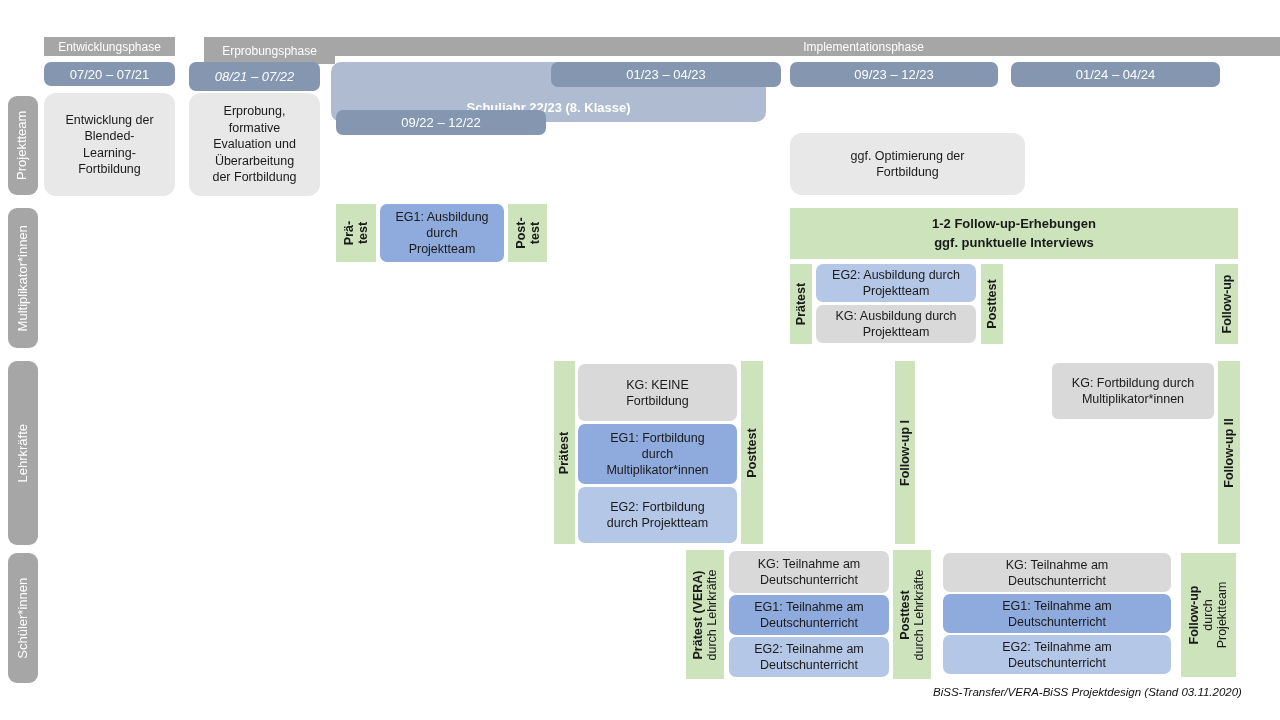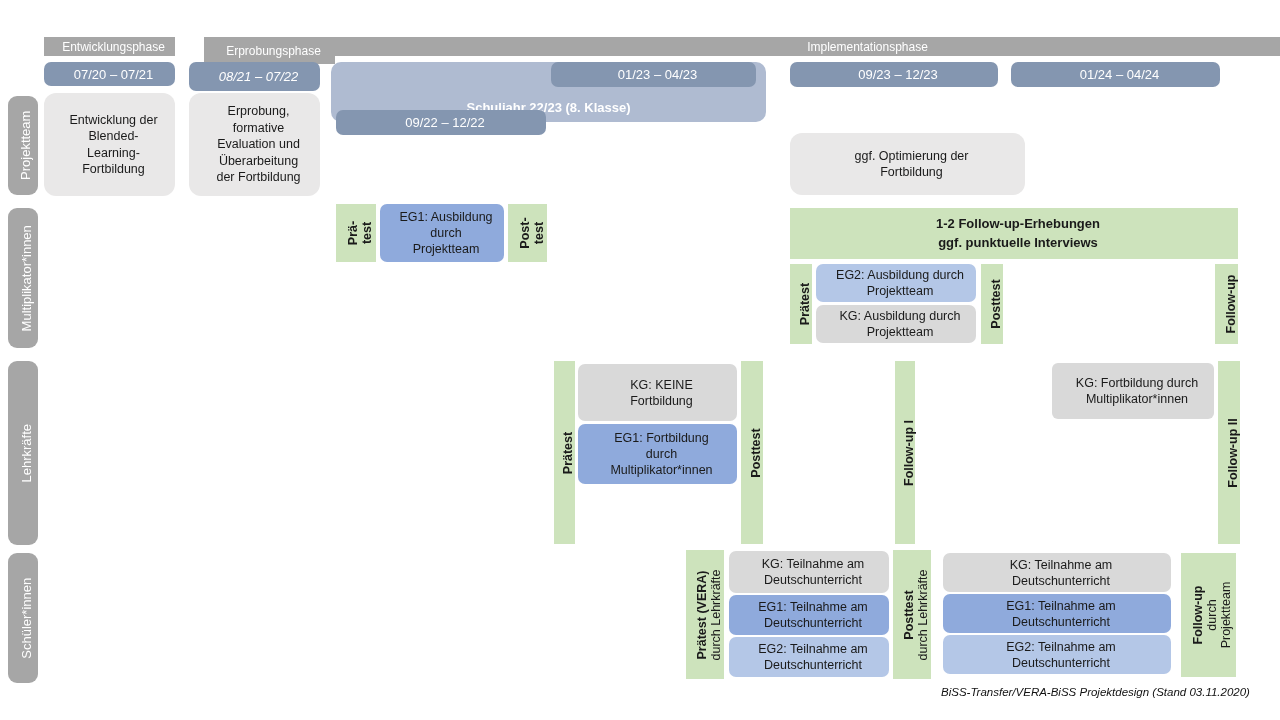--- a/index.html
+++ b/index.html
@@ -1,20 +1,20 @@
 <!DOCTYPE html>
 <html style="--phase-gray: #A6A6A6; --date-blue: #8496B0; --schuljahr-blue: #AFBBD1; --green: #CDE3BC; --eg1-blue: #8FAADC; --eg2-blue: #B4C7E7; --kg-gray: #D9D9D9; --box-gray: #E9E8E8;"><head>
 <meta charset="utf-8">
 <style>
   html,body { margin:0; padding:0; background:#fff; }
   .canvas {
     position:relative; width:1280px; height:720px; background:#ffffff;
     font-family:"Liberation Sans", sans-serif; color:#1a1a1a; overflow:hidden;
   }
-  .abs { position:absolute; box-sizing:border-box;padding-left:8px; }
+  .abs { position:absolute; box-sizing:border-box; }
   .flexc { display:flex; align-items:center; justify-content:center; text-align:center; }
   .pre { white-space:pre-line; }
   .phase { background:var(--phase-gray,#A6A6A6); color:#fff; font-size:12px; }
   .pill  { background:var(--date-blue,#8496B0); color:#fff; font-size:13px; border-radius:7px; }
   .sj    { background:var(--schuljahr-blue,#AFBBD1); border-radius:10px; }
   .sj-label { position:absolute; left:0; right:0; bottom:7px; text-align:center;
               color:#fff; font-weight:bold; font-size:13px; }
   .graybox { background:var(--box-gray,#E9E8E8); border-radius:12px; font-size:12.5px; line-height:1.32; }
   .green { background:var(--green,#CDE3BC); }
   .eg1 { background:var(--eg1-blue,#8FAADC); border-radius:7px; }
@@ -40,21 +40,21 @@
   <div class="abs phase flexc" style="left:204px; top:37px; width:131px; height:27px;">Erprobungsphase</div>
   <div class="abs phase flexc" style="left:332px; top:37px; width:1063px; height:19px;">Implementationsphase</div>
 
   <div class="abs sj" style="left:331px; top:62px; width:435px; height:60px;">
     <div class="sj-label">Schuljahr 22/23 (8. Klasse)</div>
   </div>
 
   <div class="abs pill flexc" style="left:44px;  top:62px; width:131px; height:24px;">07/20 – 07/21</div>
   <div class="abs pill flexc" style="left:189px; top:62px; width:131px; height:29px;font-style:italic;">08/21 – 07/22</div>
   <div class="abs pill flexc" style="left:336px; top:62px; width:210px; height:25px;margin-top:48px;">09/22 – 12/22</div>
-  <div class="abs pill flexc" style="left:551px; top:62px; width:205px; height:25px;">01/23 – 04/23</div>
+  <div class="abs pill flexc" style="left:551px; top:62px; width:230px; height:25px;">01/23 – 04/23</div>
   <div class="abs pill flexc" style="left:790px; top:62px; width:208px; height:25px;">09/23 – 12/23</div>
   <div class="abs pill flexc" style="left:1011px; top:62px; width:209px; height:25px;">01/24 – 04/24</div>
 
   <div class="abs sidebar flexc" style="left:8px; top:96px; width:30px; height:99px;">
     <div class="vrot">Projektteam</div>
   </div>
   <div class="abs sidebar flexc" style="left:8px; top:208px; width:30px; height:140px;">
     <div class="vrot">Multiplikator*innen</div>
   </div>
   <div class="abs sidebar flexc" style="left:8px; top:361px; width:30px; height:184px;">
@@ -110,20 +110,22 @@
   </div>
 
   <div class="abs green flexc" style="left:554px; top:361px; width:21px; height:183px;">
     <div class="vrot vlabel">Prätest</div>
   </div>
   <div class="abs kg flexc cell pre" style="left:578px; top:364px; width:159px; height:57px;">KG:  KEINE
 Fortbildung</div>
   <div class="abs eg1 flexc cell pre" style="left:578px; top:424px; width:159px; height:60px;">EG1: Fortbildung
 durch
 Multiplikator*innen</div>
+  <div class="abs eg2 flexc cell pre" style="left:578px; top:487px; width:159px; height:56px;">EG2: Fortbildung
+durch Projektteam</div>
   <div class="abs green flexc" style="left:741px; top:361px; width:22px; height:183px;">
     <div class="vrot vlabel">Posttest</div>
   </div>
   <div class="abs green flexc" style="left:895px; top:361px; width:20px; height:183px;">
     <div class="vrot vlabel">Follow-up I</div>
   </div>
   <div class="abs kg flexc cell pre" style="left:1052px; top:363px; width:162px; height:56px; border-radius:6px;">KG: Fortbildung durch
 Multiplikator*innen</div>
   <div class="abs green flexc" style="left:1218px; top:361px; width:22px; height:183px;">
     <div class="vrot vlabel">Follow-up II</div>

